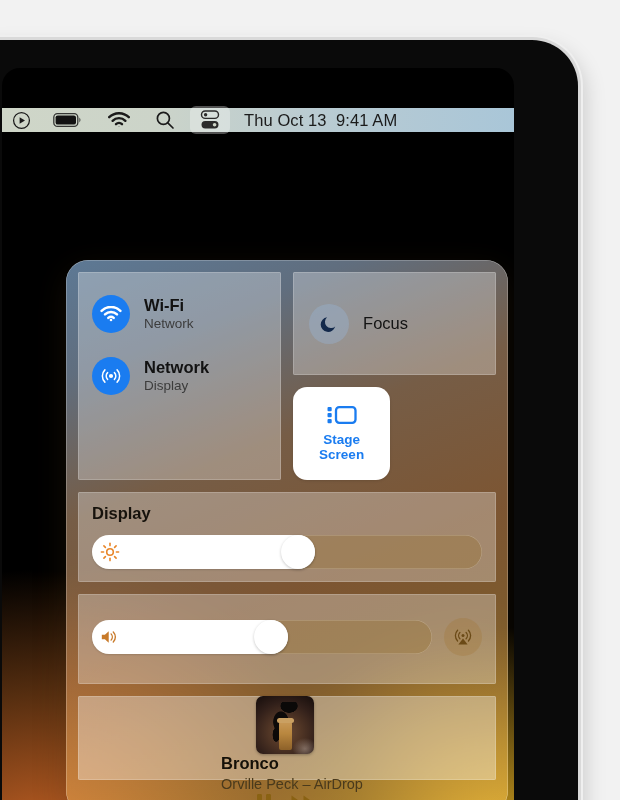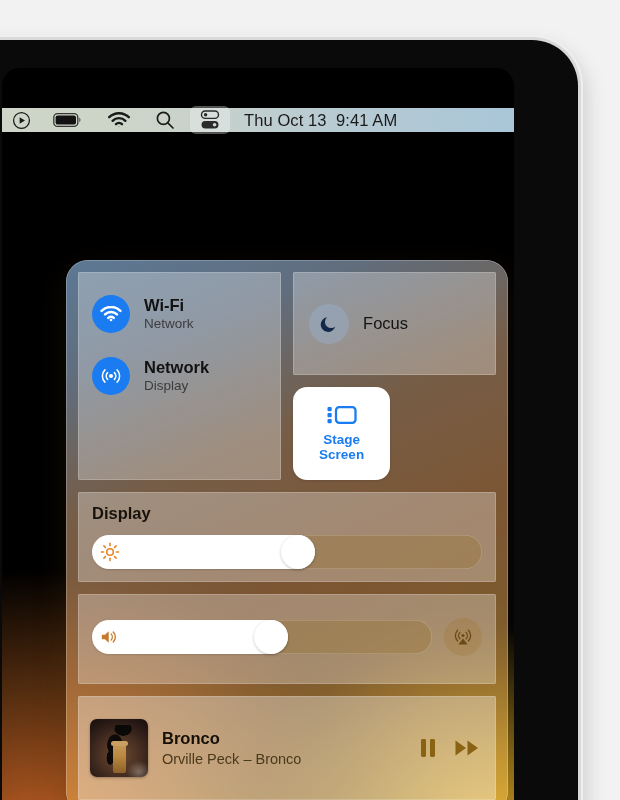--- a/index.html
+++ b/index.html
@@ -150,23 +150,24 @@
     width:20px; height:20px; display:flex; align-items:center; justify-content:center;
   }
   #airplay-btn {
     width:38px; height:38px; border-radius:50%; flex:none;
     background:rgba(160,115,45,.28);
     display:flex; align-items:center; justify-content:center;
   }
 
   
   #np-tile {
-    margin-top:12px; height:104px;
+    margin-top:12px; height:84px;
     display:flex; align-items:center; padding:0 16px 0 12px;
     background:rgba(255,255,255,.36);
+    flex-direction:column;
   }
   #np-art {
     width:58px; height:58px; border-radius:7px; flex:none;
     position:relative; overflow:hidden;
     background:radial-gradient(75% 70% at 50% 62%, #6b4a33 0%, #503525 38%, #32201a 72%, #1d120f 100%);
     box-shadow:0 1px 3px rgba(0,0,0,.3);
   }
   #np-art .horse {
     position:absolute; left:12px; top:6px; width:34px; height:40px;
     background:
@@ -370,21 +371,21 @@
 
       <div id="np-tile" class="tile">
         <div id="np-art">
           <div class="horse"></div>
           <div class="rider"></div>
           <div class="hat"></div>
           <div class="smoke"></div>
         </div>
         <div id="np-info">
           <div id="np-title">Bronco</div>
-          <div id="np-sub">Orville Peck – Bronco</div>
+          <div id="np-sub">Orville Peck – AirDrop</div>
         </div>
         <div id="np-controls">
           <span class="np-btn">
             <svg width="20" height="22" viewBox="0 0 20 22">
               <rect x="3" y="2" width="5" height="18" rx="1.4" fill="#8a6213"></rect>
               <rect x="12" y="2" width="5" height="18" rx="1.4" fill="#8a6213"></rect>
             </svg>
           </span>
           <span class="np-btn">
             <svg width="26" height="20" viewBox="0 0 26 20">

